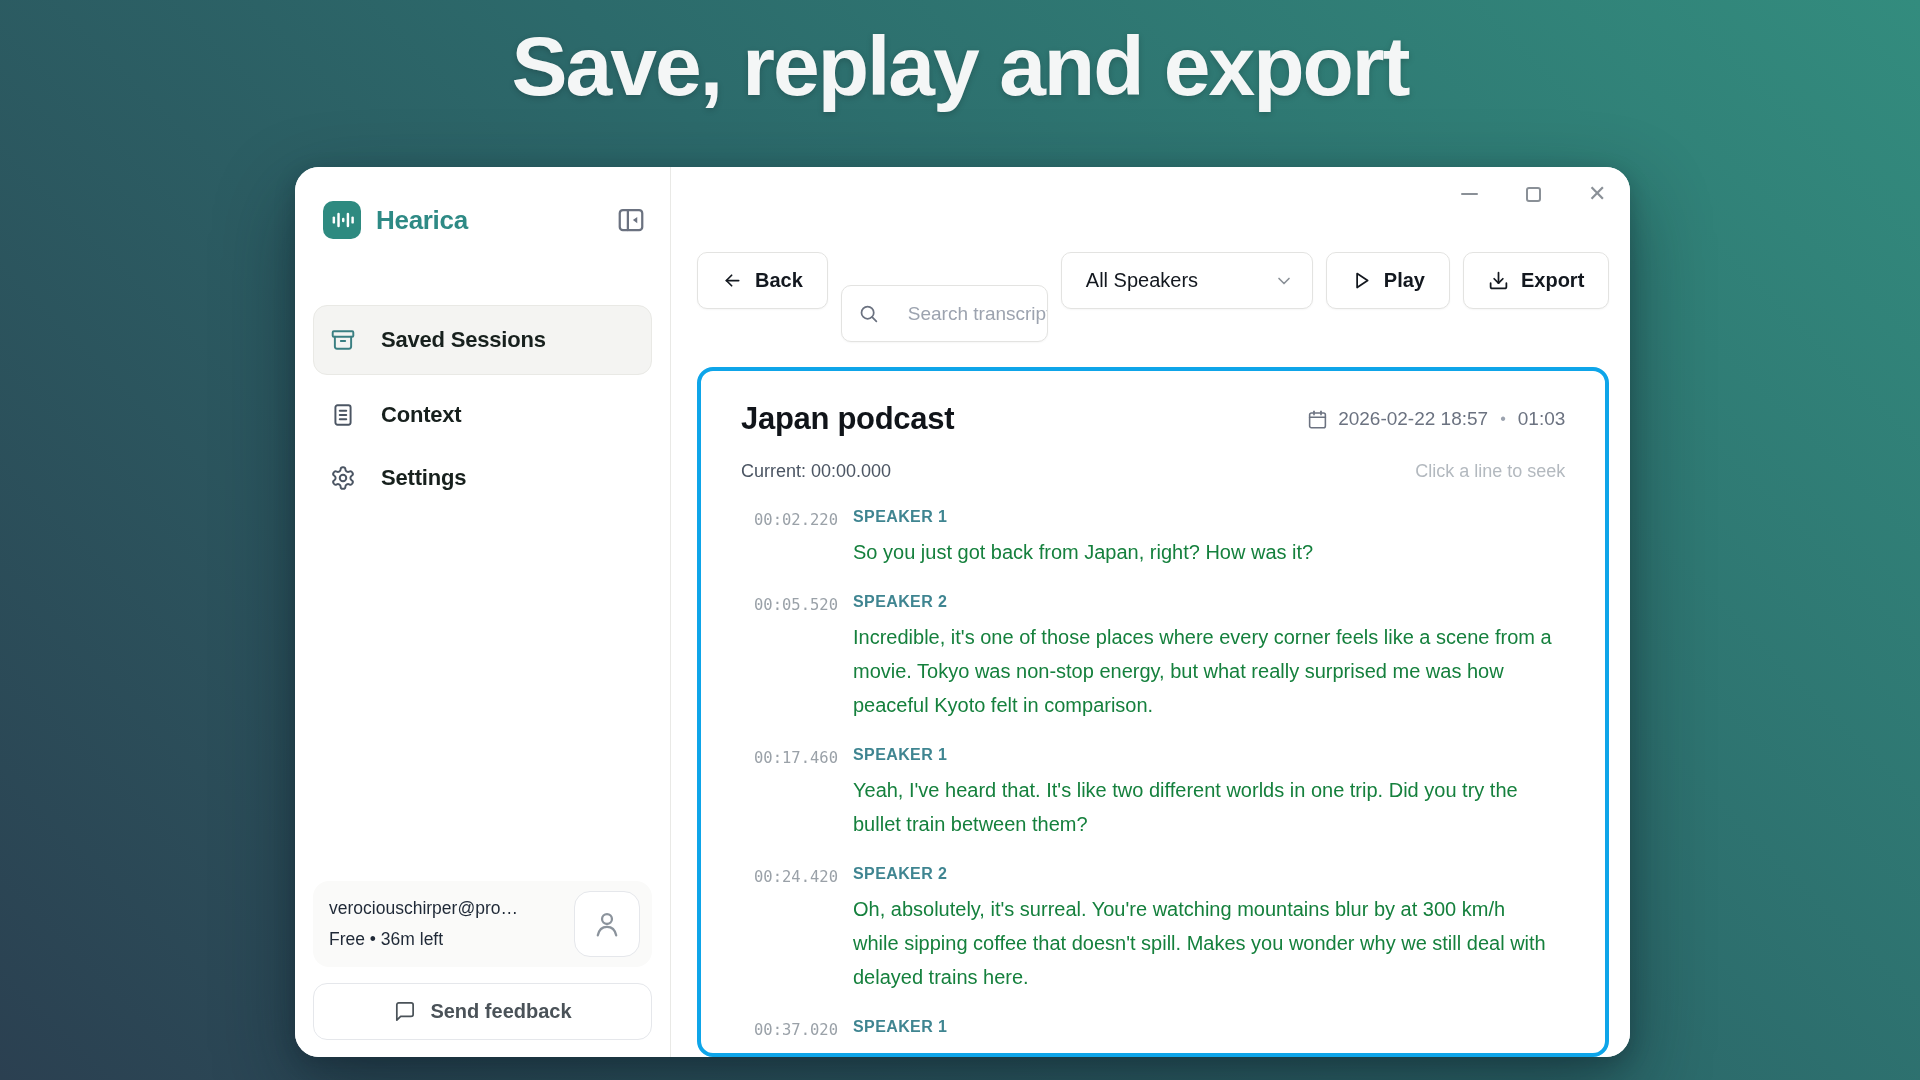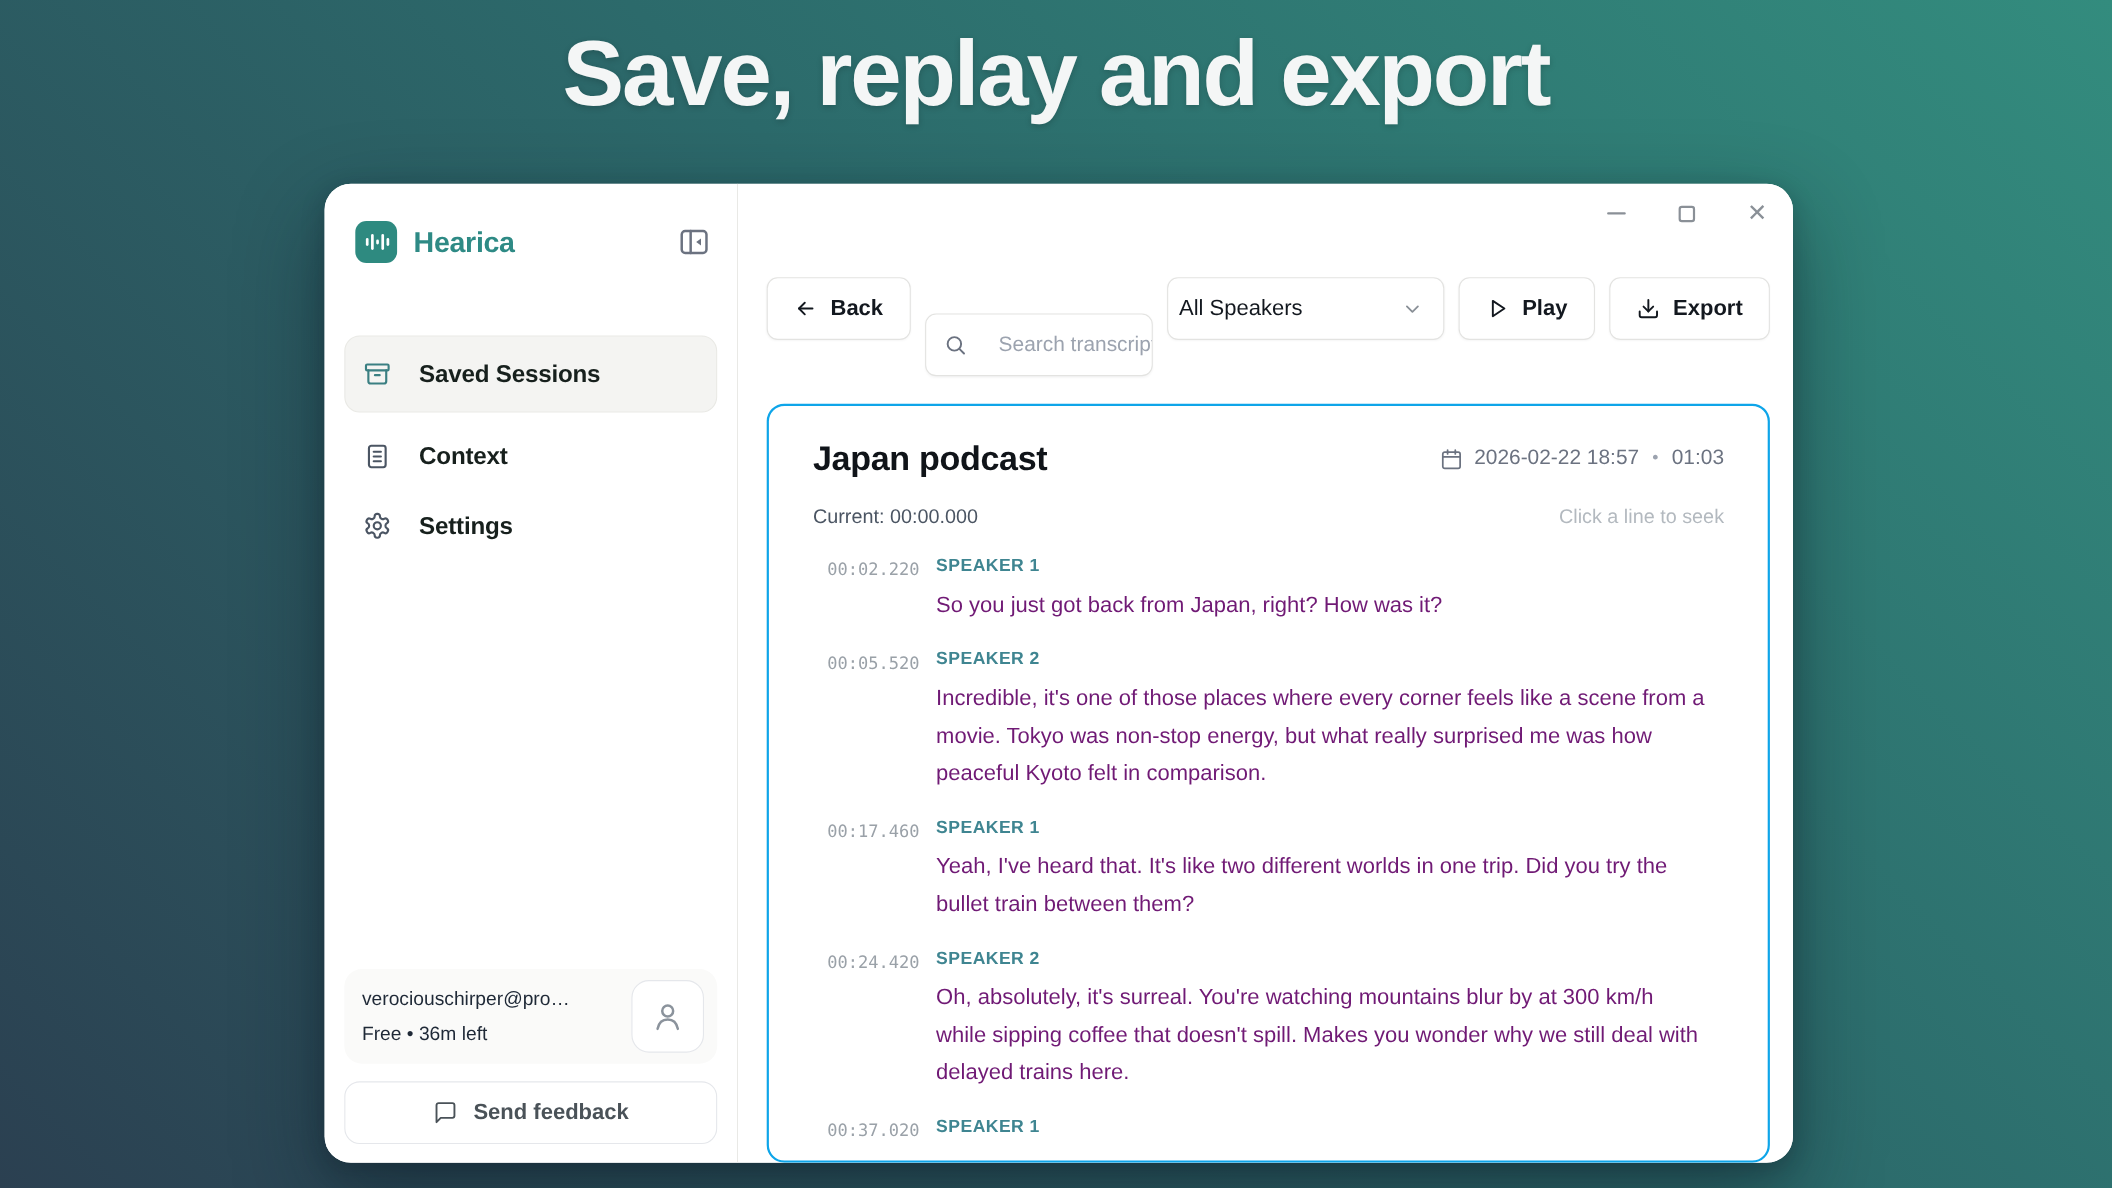--- a/index.html
+++ b/index.html
@@ -91,46 +91,46 @@
     display:flex; align-items:center; box-shadow:0 1px 2px rgba(20,25,30,.04);
     font-size:20px; color:#13181f; cursor:pointer;
   }
   .tb-btn { padding:16px 24px; gap:12px; font-weight:600; }
   .tb-search { width:207px; padding:0 16px; gap:29px; cursor:text; overflow:hidden;margin-top:33px; }
   .tb-search input {
     border:none; outline:none; font-size:19px; width:150px;
     font-family:"Liberation Sans", sans-serif; color:#13181f; background:transparent;
   }
   .tb-search input::placeholder { color:#9ca3af; }
-  .tb-select { width:252px; padding:0 18px 0 10px; justify-content:space-between; font-weight:500; }
+  .tb-select { width:252px; padding:0 18px 0 24px; justify-content:space-between; font-weight:500; }
   .tb-icon { color:#565d66; display:flex; }
   .chevron { color:#8a9097; display:flex; }
 
   
   .session-card {
     margin:25px 25px 0 26px; height:760px;
-    border:2px solid #0ea5e9; border-radius:16px; background:#fff;
+    border:4px solid #0ea5e9; border-radius:16px; background:#fff;
     padding:30px 40px 0; overflow:hidden;
   }
   .session-head { display:flex; align-items:center; justify-content:space-between; }
   .session-title { font-size:31px; font-weight:bold; color:#101419; letter-spacing:-.3px; }
   .session-meta { display:flex; align-items:center; gap:10px; color:#6b7280; font-size:19px; }
   .meta-dot { color:#9ca3af; font-size:16px; padding:0 2px; }
   .session-sub { display:flex; justify-content:space-between; margin-top:24px; }
   .current-time { font-size:18px; color:#4b5563;text-align:center; }
   .seek-hint { font-size:18px; color:#b3b9bf; }
 
   .transcript { margin-top:26px; height:540px; overflow:hidden; }
   .entry { display:grid; grid-template-columns:112px 1fr; margin-bottom:24px; }
   .entry-time {
     font-family:"DejaVu Sans Mono", monospace; font-size:15.5px; color:#9aa1a8;
     padding-top:3px; padding-left:13px;
   }
   .entry-speaker { font-size:16px; font-weight:bold; color:#3f8591; letter-spacing:.4px; }
-  .entry-text { font-size:20px; color:#701a75; line-height:34px; margin-top:9px; max-width:700px; }
+  .entry-text { font-size:20px; color:#15803d; line-height:34px; margin-top:9px; max-width:700px; }
   .entry-text:empty { display:none; }
 
   svg { display:block; }
 </style>
 </head>
 <body>
 
 <h1 class="hero-title">Save, replay and export</h1>
 
 <div class="app-window">

